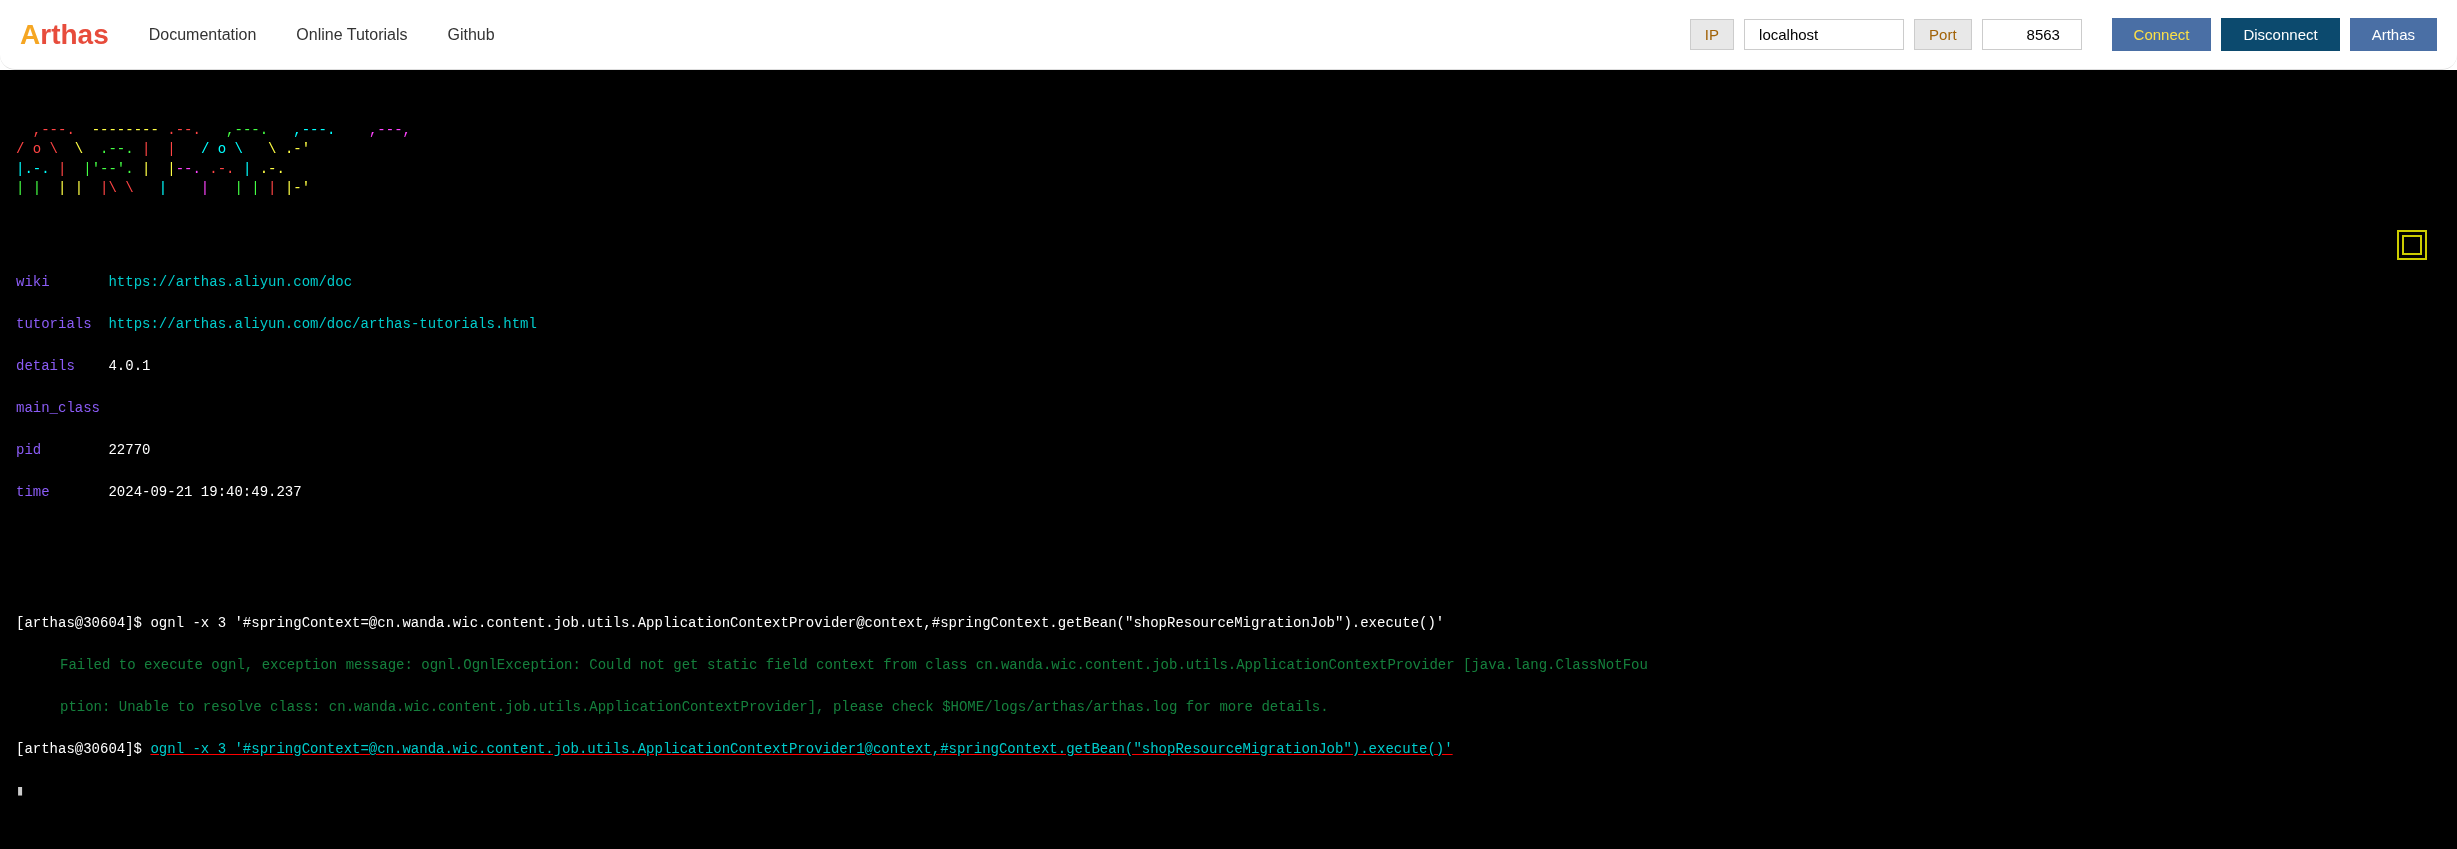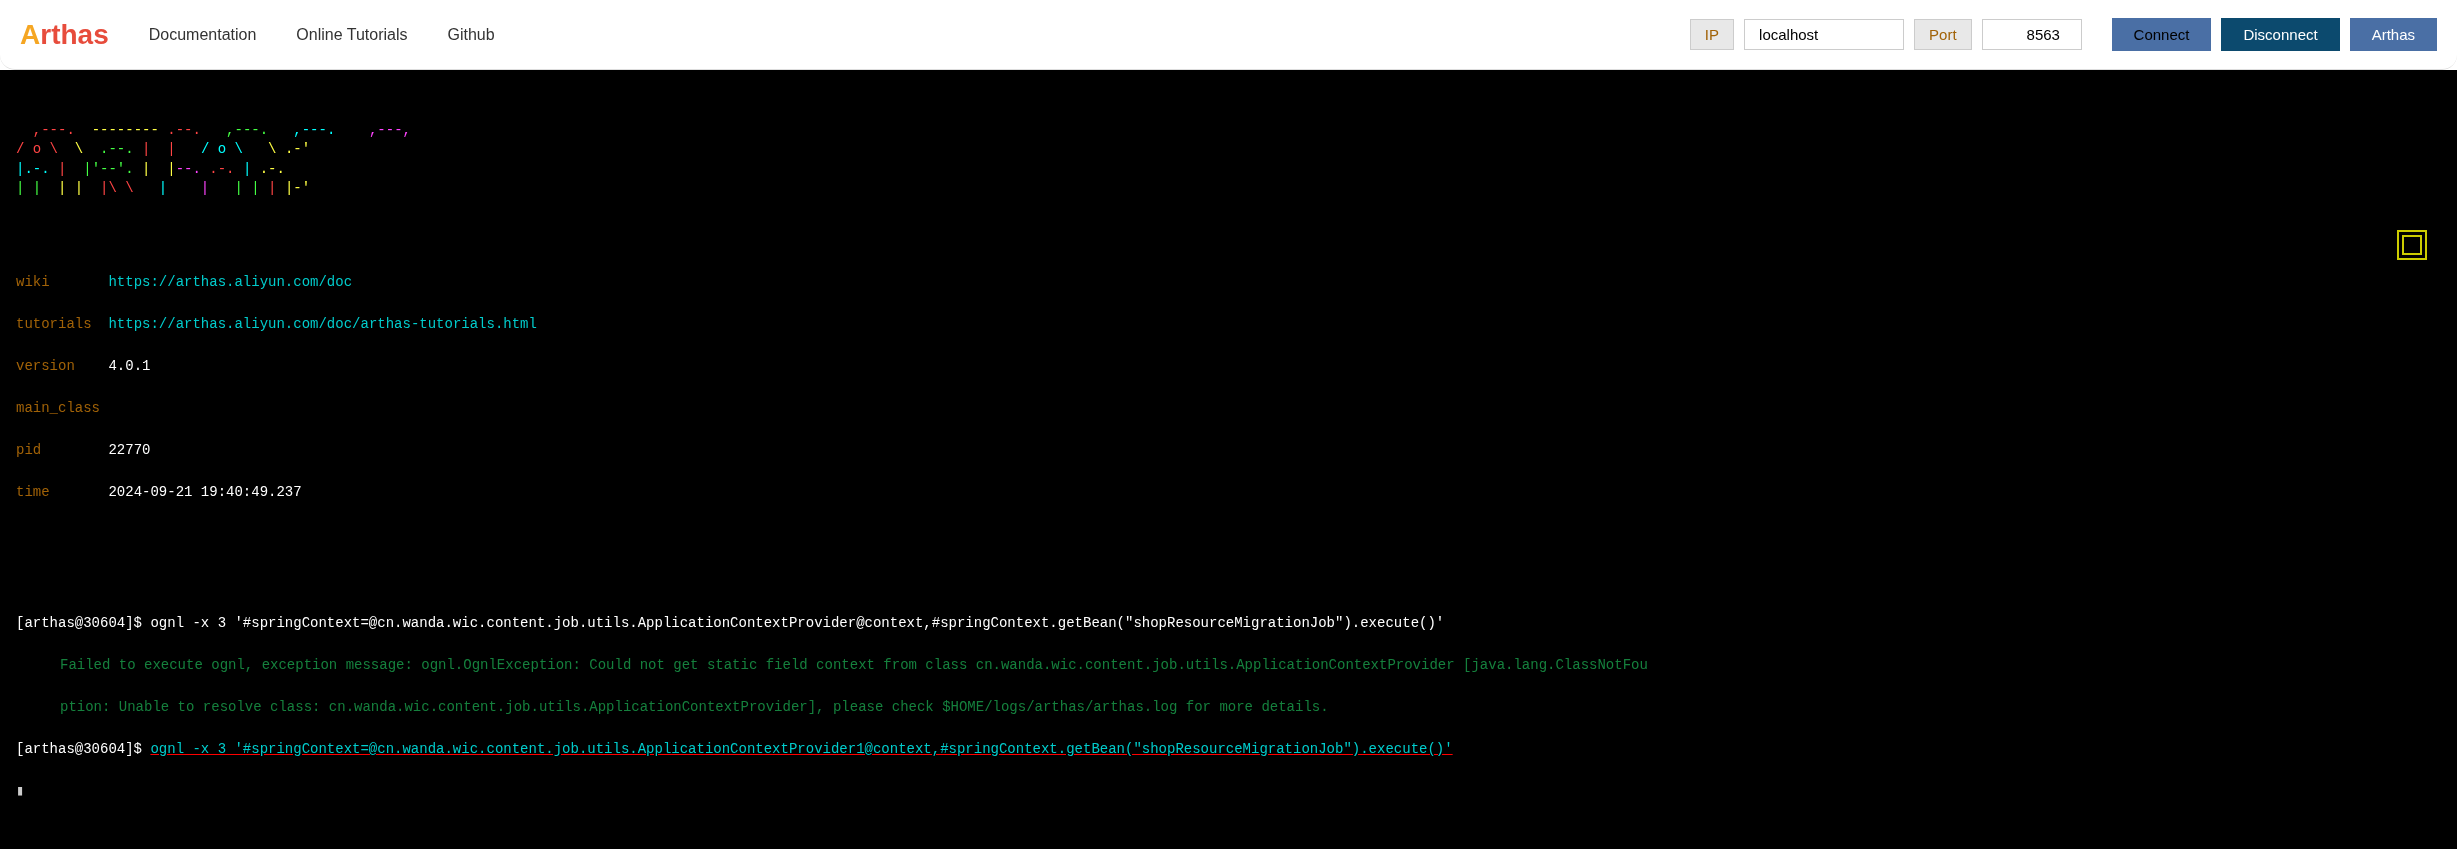--- a/index.html
+++ b/index.html
@@ -52,21 +52,21 @@
       font-size: 15px;
       width: 160px;
       outline: none;
     }
     .conn-input-port {
       width: 100px;
       padding-left: 44px;
     }
     .btn-connect {
       background: #4a6fa5;
-      color: #000000;
+      color: #fde047;
       border: none;
       padding: 8px 22px;
       font-size: 15px;
       cursor: pointer;
       margin-left: 20px;
     }
     .btn-disconnect {
       background: #0c4a6e;
       color: #fff;
       border: none;
@@ -133,21 +133,21 @@
       align-items: center;
       justify-content: center;
     }
 
     .info-table {
       display: grid;
       grid-template-columns: 120px 1fr;
       gap: 2px 0;
       margin: 10px 0;
     }
-    .info-key { color: #a16207; }
+    .info-key { color: #8b5cf6; }
     .info-val { color: #00cccc; }
     .info-val-white { color: #ffffff; }
   </style>
 </head>
 <body>
 
 <div class="header">
   <a class="logo" href="#">
     <span class="logo-a">A</span><span class="logo-rthas">rthas</span>
   </a>
@@ -171,21 +171,21 @@
 <div class="ascii-art">
 <span class="ascii-red">  ,---.  </span><span class="ascii-yellow">--------</span><span class="ascii-red"> .--.</span>  <span class="ascii-green"> ,---. </span>  <span class="ascii-cyan">,---.  </span>  <span class="ascii-magenta">,---, </span>
 <span class="ascii-red">/ o \ </span><span class="ascii-yellow"> \  </span><span class="ascii-green">.--.</span><span class="ascii-red"> |  | </span>  <span class="ascii-cyan">/ o \ </span>  <span class="ascii-yellow">\ .-'</span>
 <span class="ascii-cyan">|.-. </span><span class="ascii-red">|  </span><span class="ascii-green">|'--'.</span><span class="ascii-yellow"> |  |</span><span class="ascii-magenta">--. </span><span class="ascii-red">.-.</span><span class="ascii-cyan"> |</span><span class="ascii-yellow"> .-.</span>
 <span class="ascii-green">| | </span><span class="ascii-yellow"> | |  </span><span class="ascii-red">|\ \ </span><span class="ascii-cyan">  |  </span><span class="ascii-magenta">  | </span><span class="ascii-green">  | |</span><span class="ascii-red"> | </span><span class="ascii-yellow">|-'</span>
 </div>
 
 <div class="info-table" style="margin-top:10px; display:block;">
 <span class="term-line"><span class="info-key">wiki</span>       <span class="info-val">https://arthas.aliyun.com/doc</span></span>
 <span class="term-line"><span class="info-key">tutorials</span>  <span class="info-val">https://arthas.aliyun.com/doc/arthas-tutorials.html</span></span>
-<span class="term-line"><span class="info-key">version</span>    <span class="info-val-white">4.0.1</span></span>
+<span class="term-line"><span class="info-key">details</span>    <span class="info-val-white">4.0.1</span></span>
 <span class="term-line"><span class="info-key">main_class</span></span>
 <span class="term-line"><span class="info-key">pid</span>        <span class="info-val-white">22770</span></span>
 <span class="term-line"><span class="info-key">time</span>       <span class="info-val-white">2024-09-21 19:40:49.237</span></span>
 </div>
 
 <div style="margin-top:16px;">
 <span class="term-line"><span class="prompt">[arthas@30604]$ </span><span class="cmd-text">ognl -x 3 '#springContext=@cn.wanda.wic.content.job.utils.ApplicationContextProvider@context,#springContext.getBean("shopResourceMigrationJob").execute()'</span></span>
 <span class="term-line"><span class="error-text">Failed to execute ognl, exception message: ognl.OgnlException: Could not get static field context from class cn.wanda.wic.content.job.utils.ApplicationContextProvider [java.lang.ClassNotFou</span></span>
 <span class="term-line"><span class="error-text">ption: Unable to resolve class: cn.wanda.wic.content.job.utils.ApplicationContextProvider], please check $HOME/logs/arthas/arthas.log for more details.</span></span>
 <span class="term-line"><span class="prompt">[arthas@30604]$ </span><span class="underline-red">ognl -x 3 '#springContext=@cn.wanda.wic.content.job.utils.ApplicationContextProvider1@context,#springContext.getBean("shopResourceMigrationJob").execute()'</span></span>

